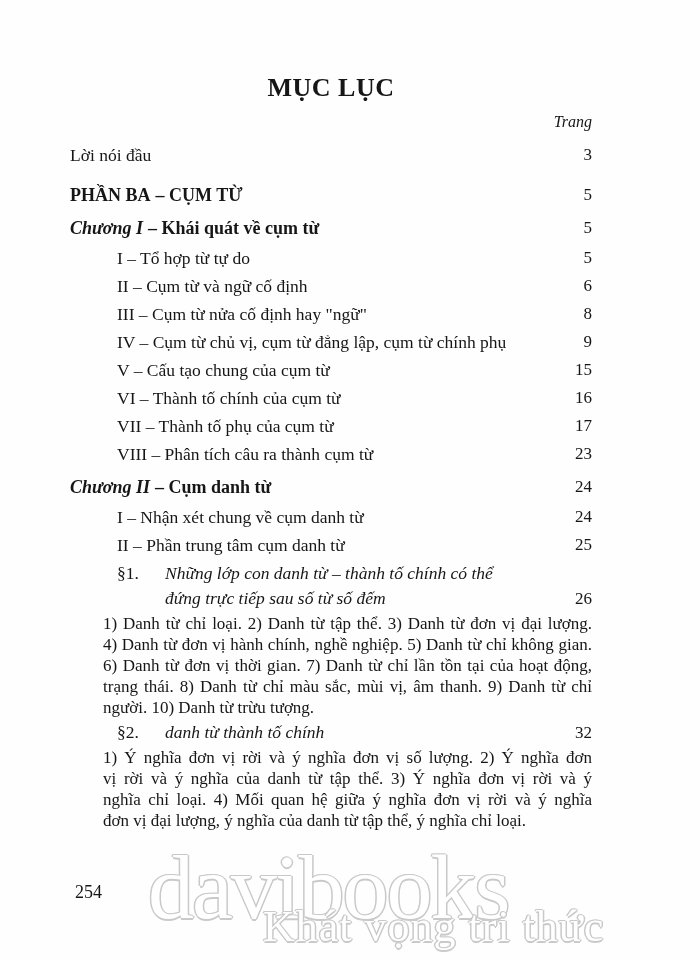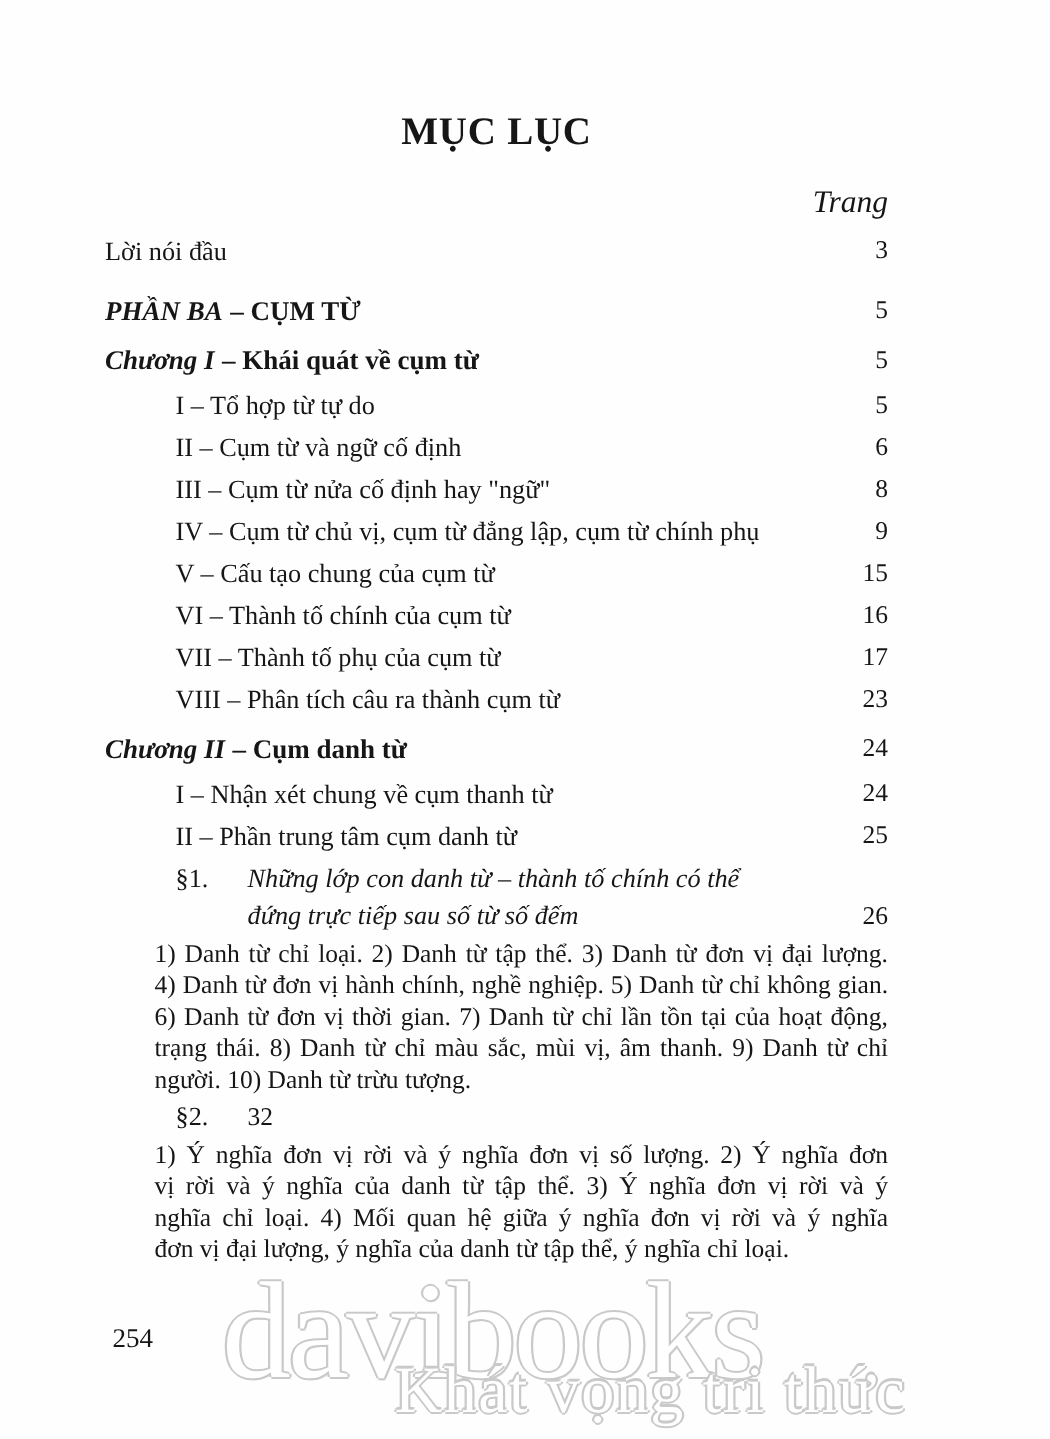--- a/index.html
+++ b/index.html
@@ -16,37 +16,37 @@
   }
   .title {
     margin-top:72px;
     text-align:center;
     font-size:26px;
     font-weight:bold;
     letter-spacing:0.5px;
     line-height:31px;
   }
   .trang {
-    margin-top:20px;
+    margin-top:8px;
     text-align:right;
     font-style:italic;
-    font-size:21px;
+    font-size:16px;
     line-height:22px;
   }
   .row {
     display:flex;
     justify-content:space-between;
     align-items:flex-end;
     font-size:17.5px;
     line-height:28px;
   }
   .row .pg { font-size:17px; font-style:normal; font-weight:normal; }
   .front-row { margin-top:8px; }
   .part-row { margin-top:12px; font-size:18px; }
-  .part-prefix { font-style:italic; font-weight:600; }
+  .part-prefix { font-weight:600; }
   .rest { font-weight:bold; margin-left:5px; }
   .chapter-row { margin-top:5px; font-size:18px; }
   .chapter-prefix { font-style:italic; font-weight:bold; }
   .sub { margin-left:47px; }
   .first-sub { margin-top:2px;gap:44px; }
   .section {
     display:flex;
     margin-left:47px;
     margin-top:2px;
     font-size:17.5px;
@@ -134,21 +134,21 @@
     <span>VIII – Phân tích câu ra thành cụm từ</span>
     <span class="pg">23</span>
   </div>
 
   <div class="row chapter-row">
     <span><span class="chapter-prefix">Chương II</span><span class="rest">– Cụm danh từ</span></span>
     <span class="pg">24</span>
   </div>
 
   <div class="row sub first-sub">
-    <span>I – Nhận xét chung về cụm thanh từ</span>
+    <span>I – Nhận xét chung về cụm danh từ</span>
     <span class="pg">24</span>
   </div>
   <div class="row sub">
     <span>II – Phần trung tâm cụm danh từ</span>
     <span class="pg">25</span>
   </div>
 
   <div class="section">
     <span class="marker">§1.</span>
     <div class="stext">
@@ -165,20 +165,21 @@
     <div class="jline">4) Danh từ đơn vị hành chính, nghề nghiệp. 5) Danh từ chỉ không gian.</div>
     <div class="jline">6) Danh từ đơn vị thời gian. 7) Danh từ chỉ lần tồn tại của hoạt động,</div>
     <div class="jline">trạng thái. 8) Danh từ chỉ màu sắc, mùi vị, âm thanh. 9) Danh từ chỉ</div>
     <div class="lline">người. 10) Danh từ trừu tượng.</div>
   </div>
 
   <div class="section">
     <span class="marker">§2.</span>
     <div class="stext">
       <div class="s-line2">
+        <span>danh từ thành tố chính</span>
         <span class="pg">32</span>
       </div>
     </div>
   </div>
 
   <div class="body-par">
     <div class="jline">1) Ý nghĩa đơn vị rời và ý nghĩa đơn vị số lượng. 2) Ý nghĩa đơn</div>
     <div class="jline">vị rời và ý nghĩa của danh từ tập thể. 3) Ý nghĩa đơn vị rời và ý</div>
     <div class="jline">nghĩa chỉ loại. 4) Mối quan hệ giữa ý nghĩa đơn vị rời và ý nghĩa</div>
     <div class="lline">đơn vị đại lượng, ý nghĩa của danh từ tập thể, ý nghĩa chỉ loại.</div>

